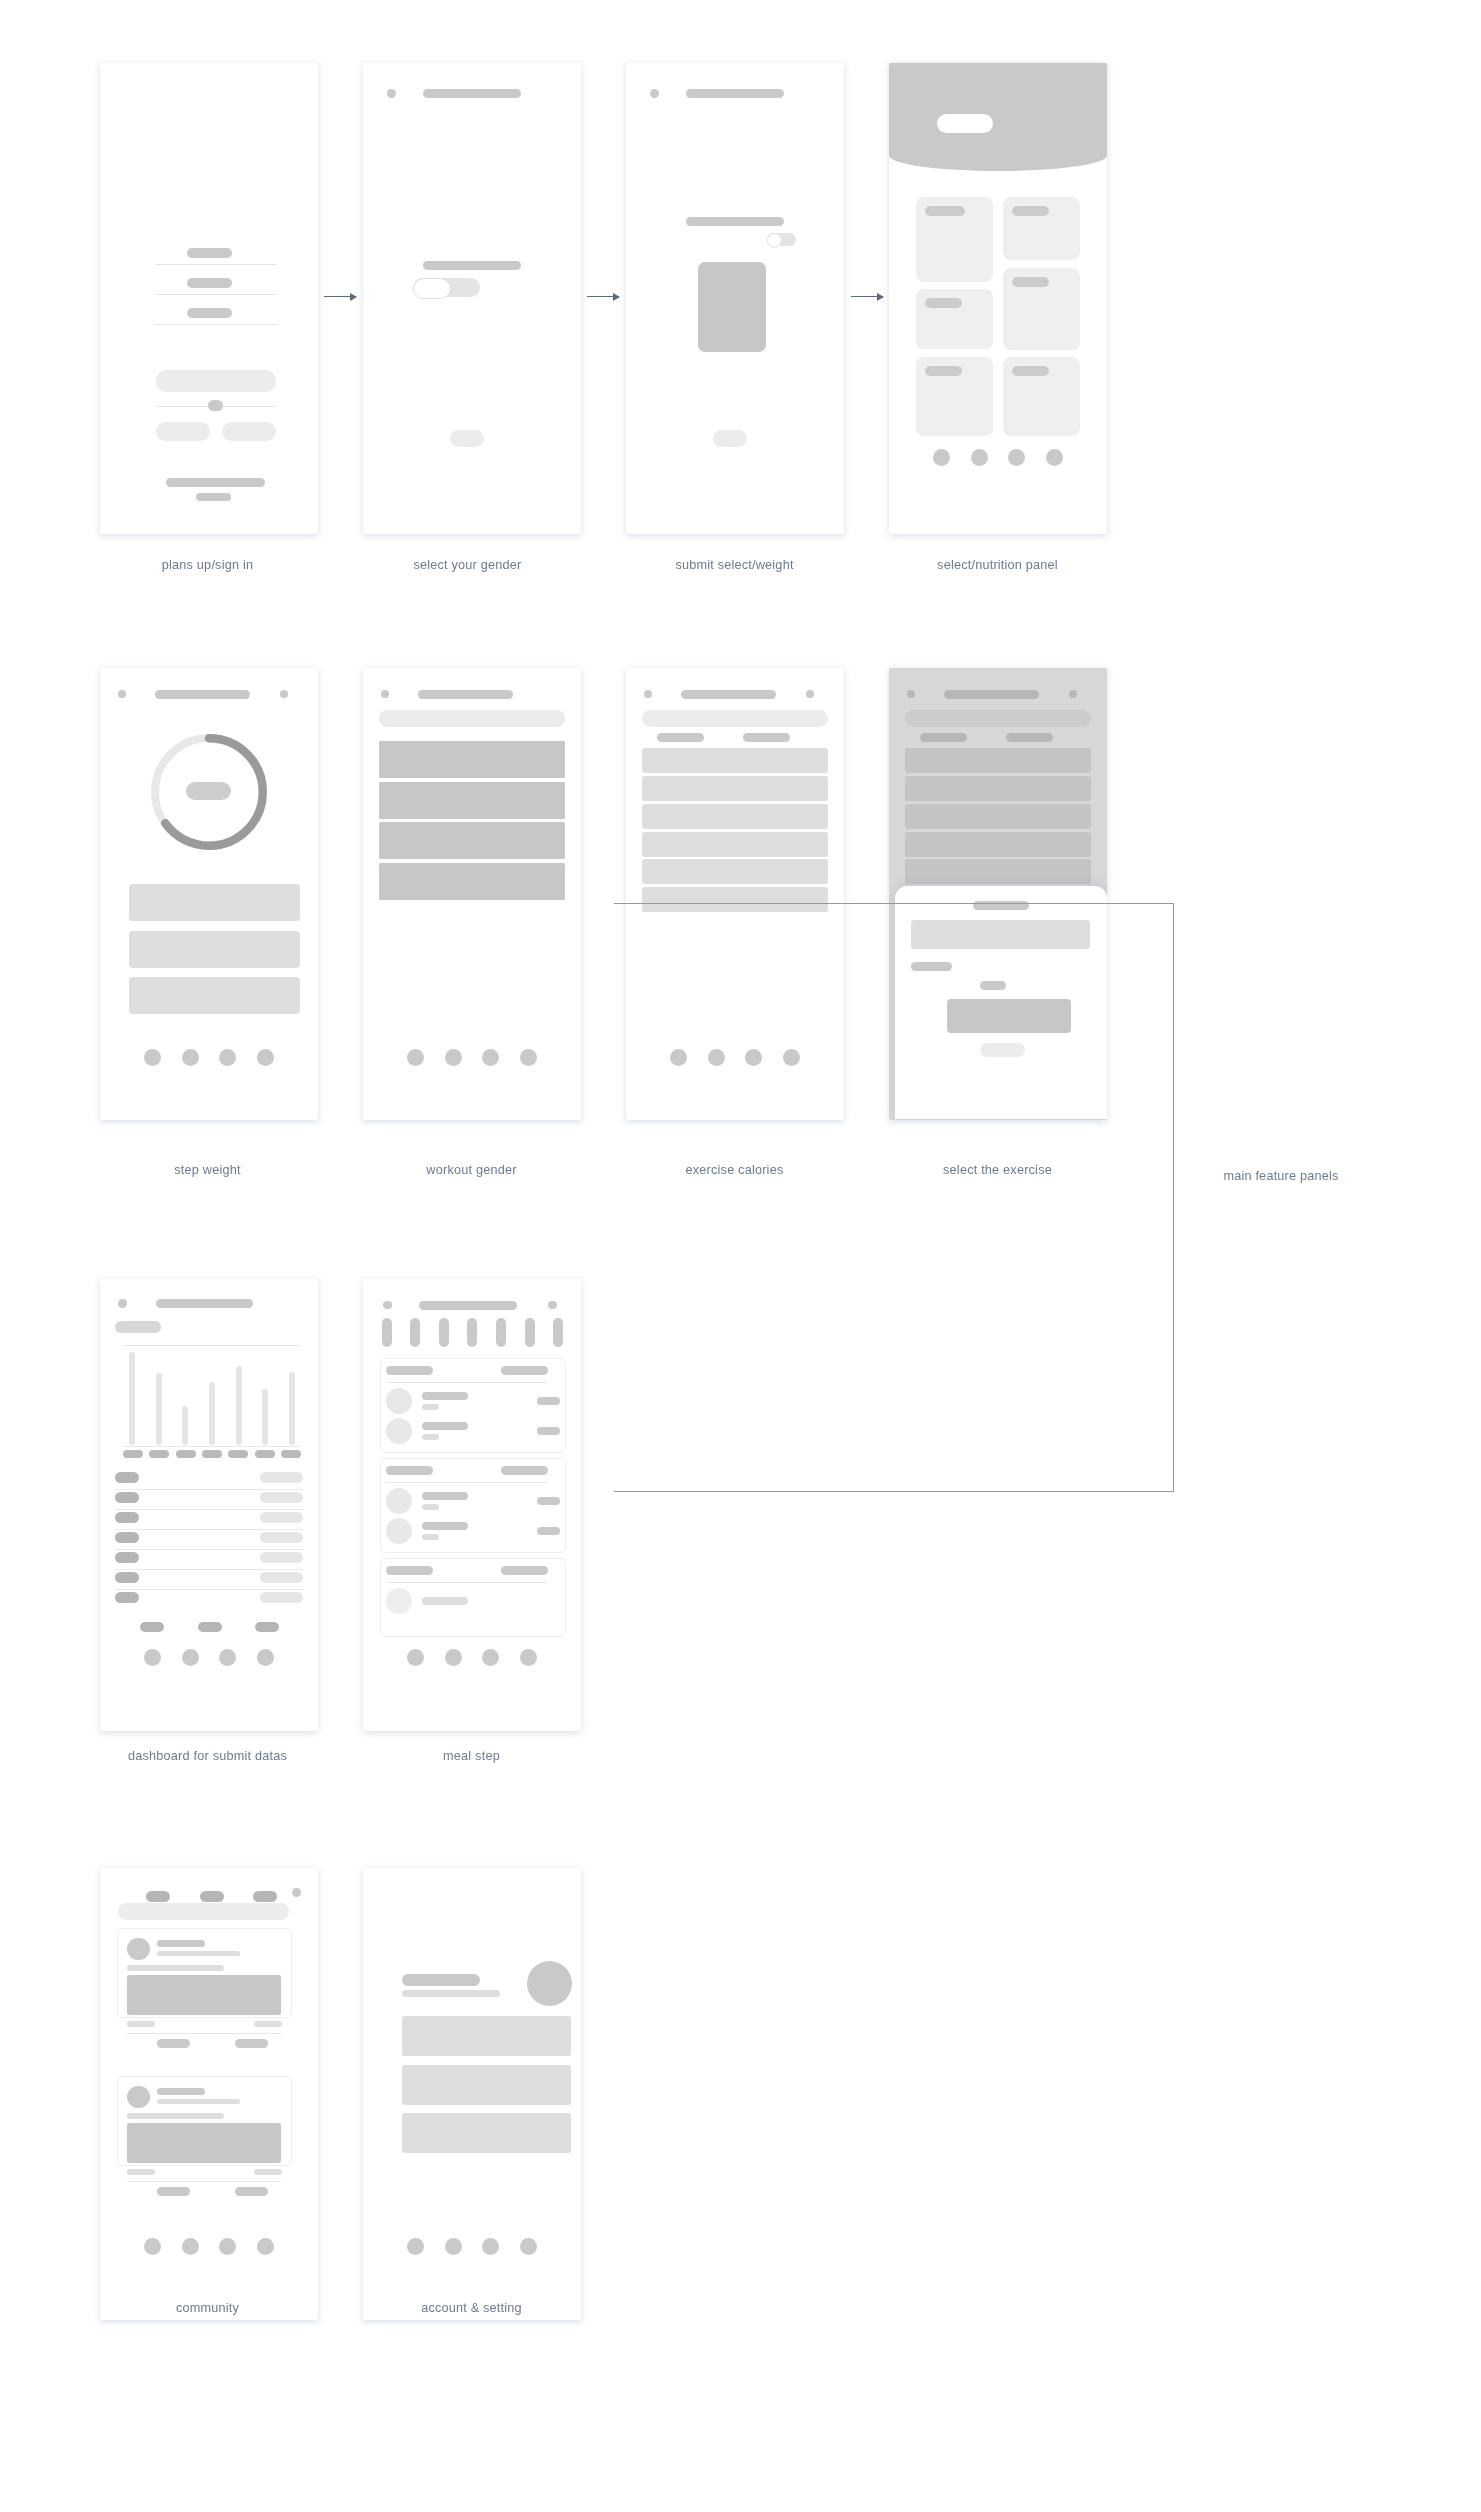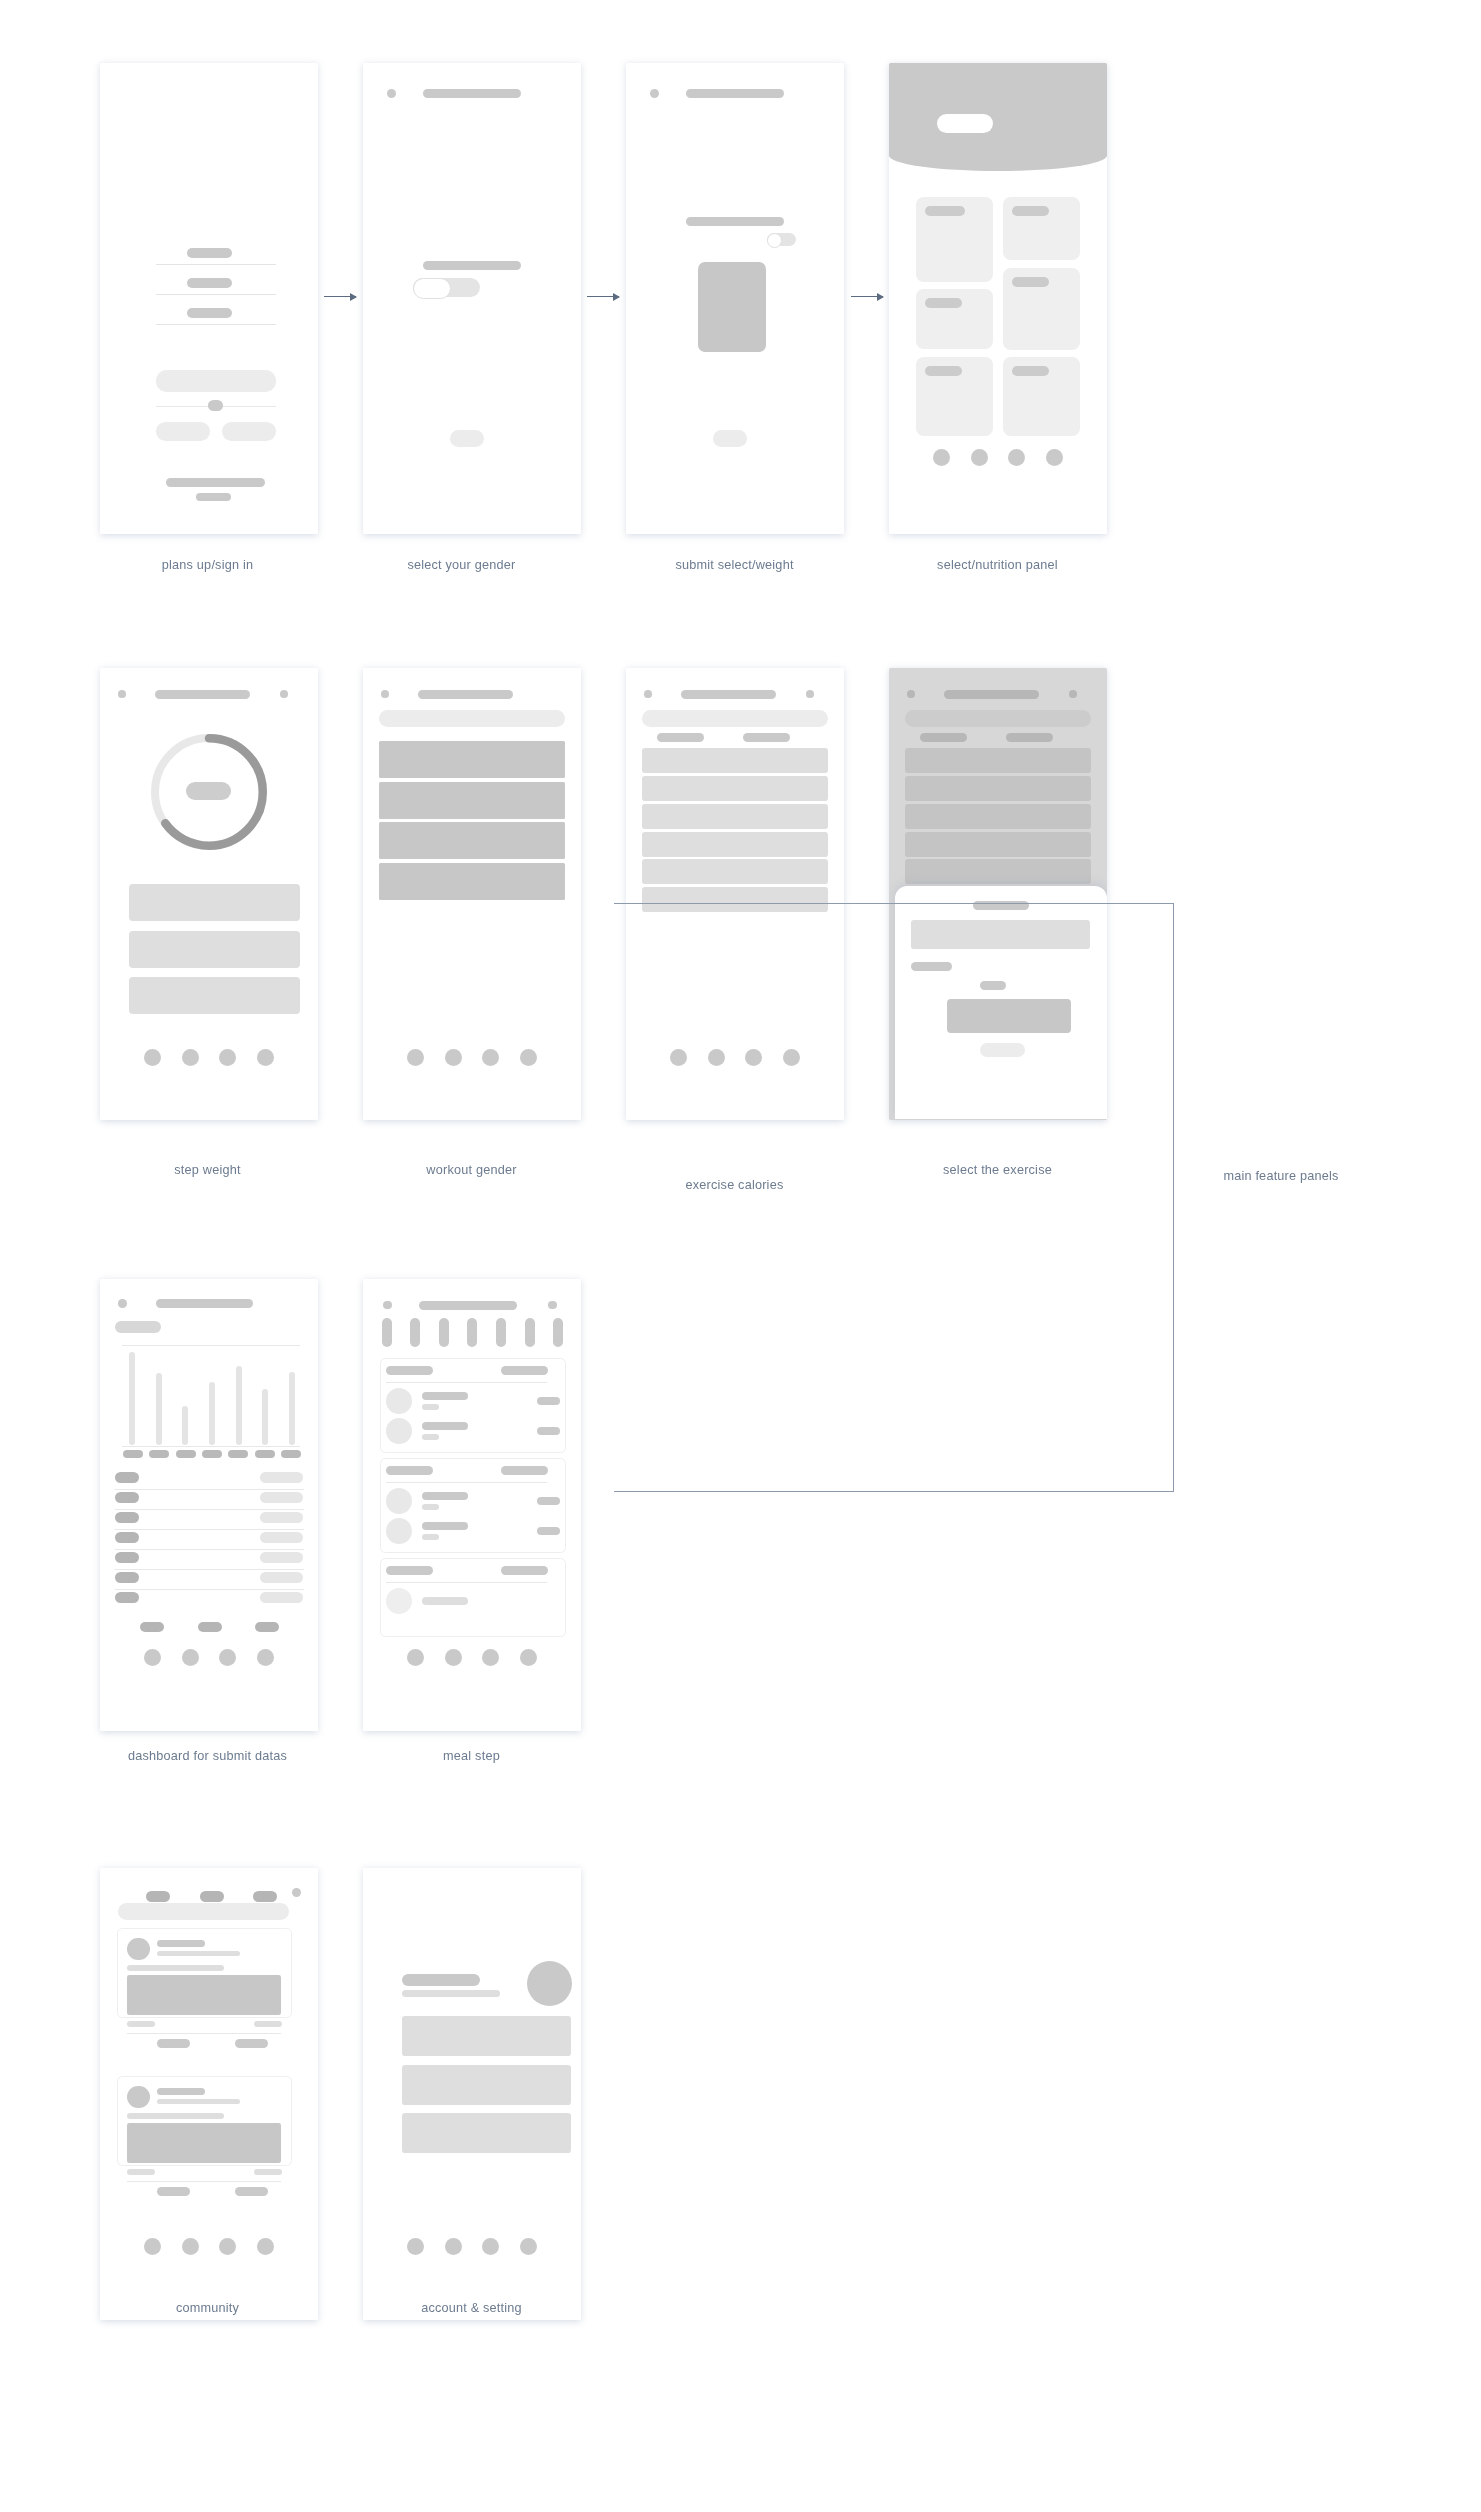--- a/index.html
+++ b/index.html
@@ -106,21 +106,21 @@
 
   <div class="bar" style="position:absolute;left:60px;top:198px;width:98px;height:8.5px;"></div>
 
   <div class="toggle" style="left:50px;top:215px;width:67px;height:19.3px;"></div>
   <div class="toggle" style="left:50px;top:215px;width:67px;height:19.3px;background:transparent;">
     <div class="knob" style="left:0px;top:0px;width:36px;height:19.3px;"></div>
   </div>
 
   <div class="bar-xl" style="position:absolute;left:87px;top:367px;width:34px;height:17px;border-radius:8.5px;"></div>
 </div>
-<div class="caption" style="left:284px;top:557px;width:355px;">select your gender</div>
+<div class="caption" style="left:290px;top:557px;width:355px;">select your gender</div>
 
 <div class="arrow" style="left:587px;top:296px;width:32px;"></div>
 
 <div class="screen" style="left:626px;top:63px;width:218px;height:471px;">
   <div class="dot" style="position:absolute;left:24px;top:25.5px;width:9.3px;height:9.3px;"></div>
   <div class="bar" style="position:absolute;left:60px;top:26px;width:98px;height:8.5px;"></div>
 
   <div class="bar" style="position:absolute;left:60px;top:154px;width:98px;height:8.5px;"></div>
 
   <div class="toggle" style="left:141px;top:170px;width:28.6px;height:13px;"></div>
@@ -229,21 +229,21 @@
   <div class="bar-l" style="position:absolute;left:16px;top:191px;width:186px;height:25px;border-radius:3.1px;"></div>
   <div class="bar-l" style="position:absolute;left:16px;top:219px;width:186px;height:25px;border-radius:3.1px;"></div>
 
   <div class="bottomnav" style="top:381px;padding:0 23px;">
     <div class="navdot"></div>
     <div class="navdot"></div>
     <div class="navdot"></div>
     <div class="navdot"></div>
   </div>
 </div>
-<div class="caption" style="left:557px;top:1162px;width:355px;margin-top:15px;">exercise calories</div>
+<div class="caption" style="left:557px;top:1162px;width:355px;">exercise calories</div>
 
 <div class="screen" style="left:889px;top:668px;width:218px;height:452px;">
   <div class="dot" style="position:absolute;left:18px;top:22.4px;width:7.7px;height:7.7px;"></div>
   <div class="bar" style="position:absolute;left:55px;top:22.4px;width:95px;height:8.5px;"></div>
   <div class="dot" style="position:absolute;left:180px;top:22.4px;width:7.7px;height:7.7px;"></div>
 
   <div class="bar-xl" style="position:absolute;left:16px;top:42px;width:186px;height:17px;border-radius:8.5px;"></div>
   <div class="bar" style="position:absolute;left:31px;top:65px;width:47px;height:8.5px;"></div>
   <div class="bar" style="position:absolute;left:117px;top:65px;width:47px;height:8.5px;"></div>
 

